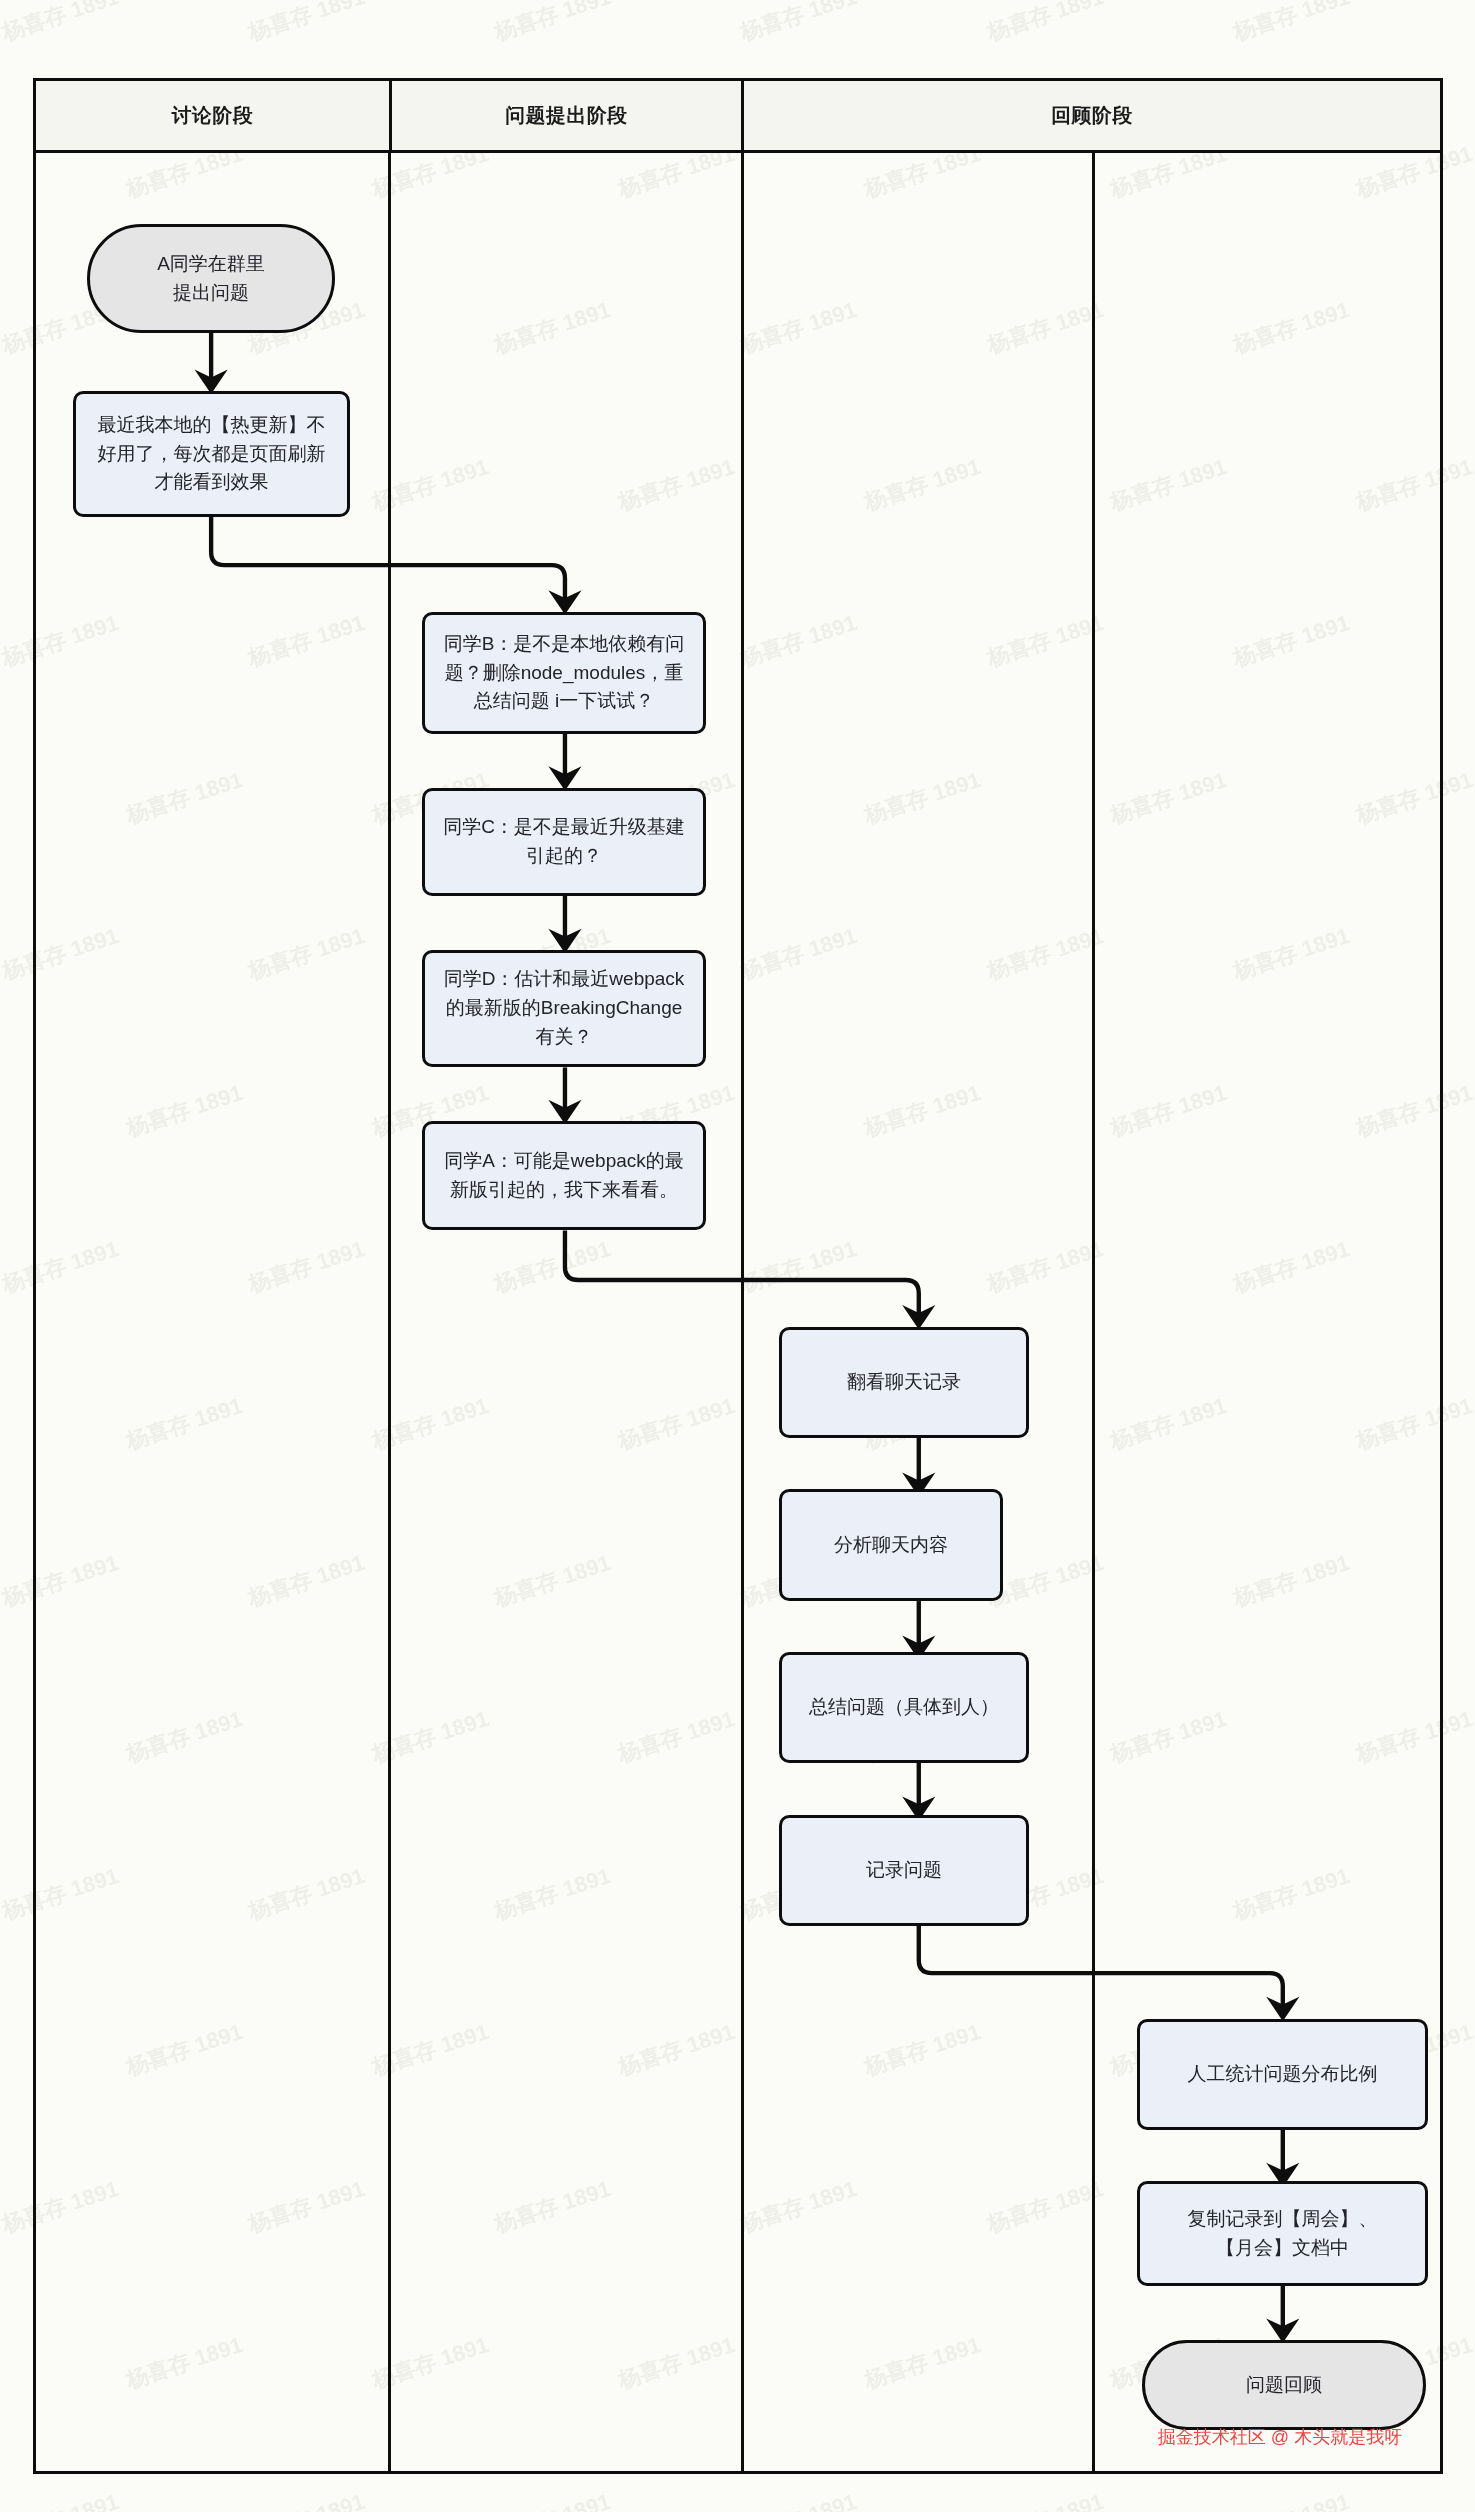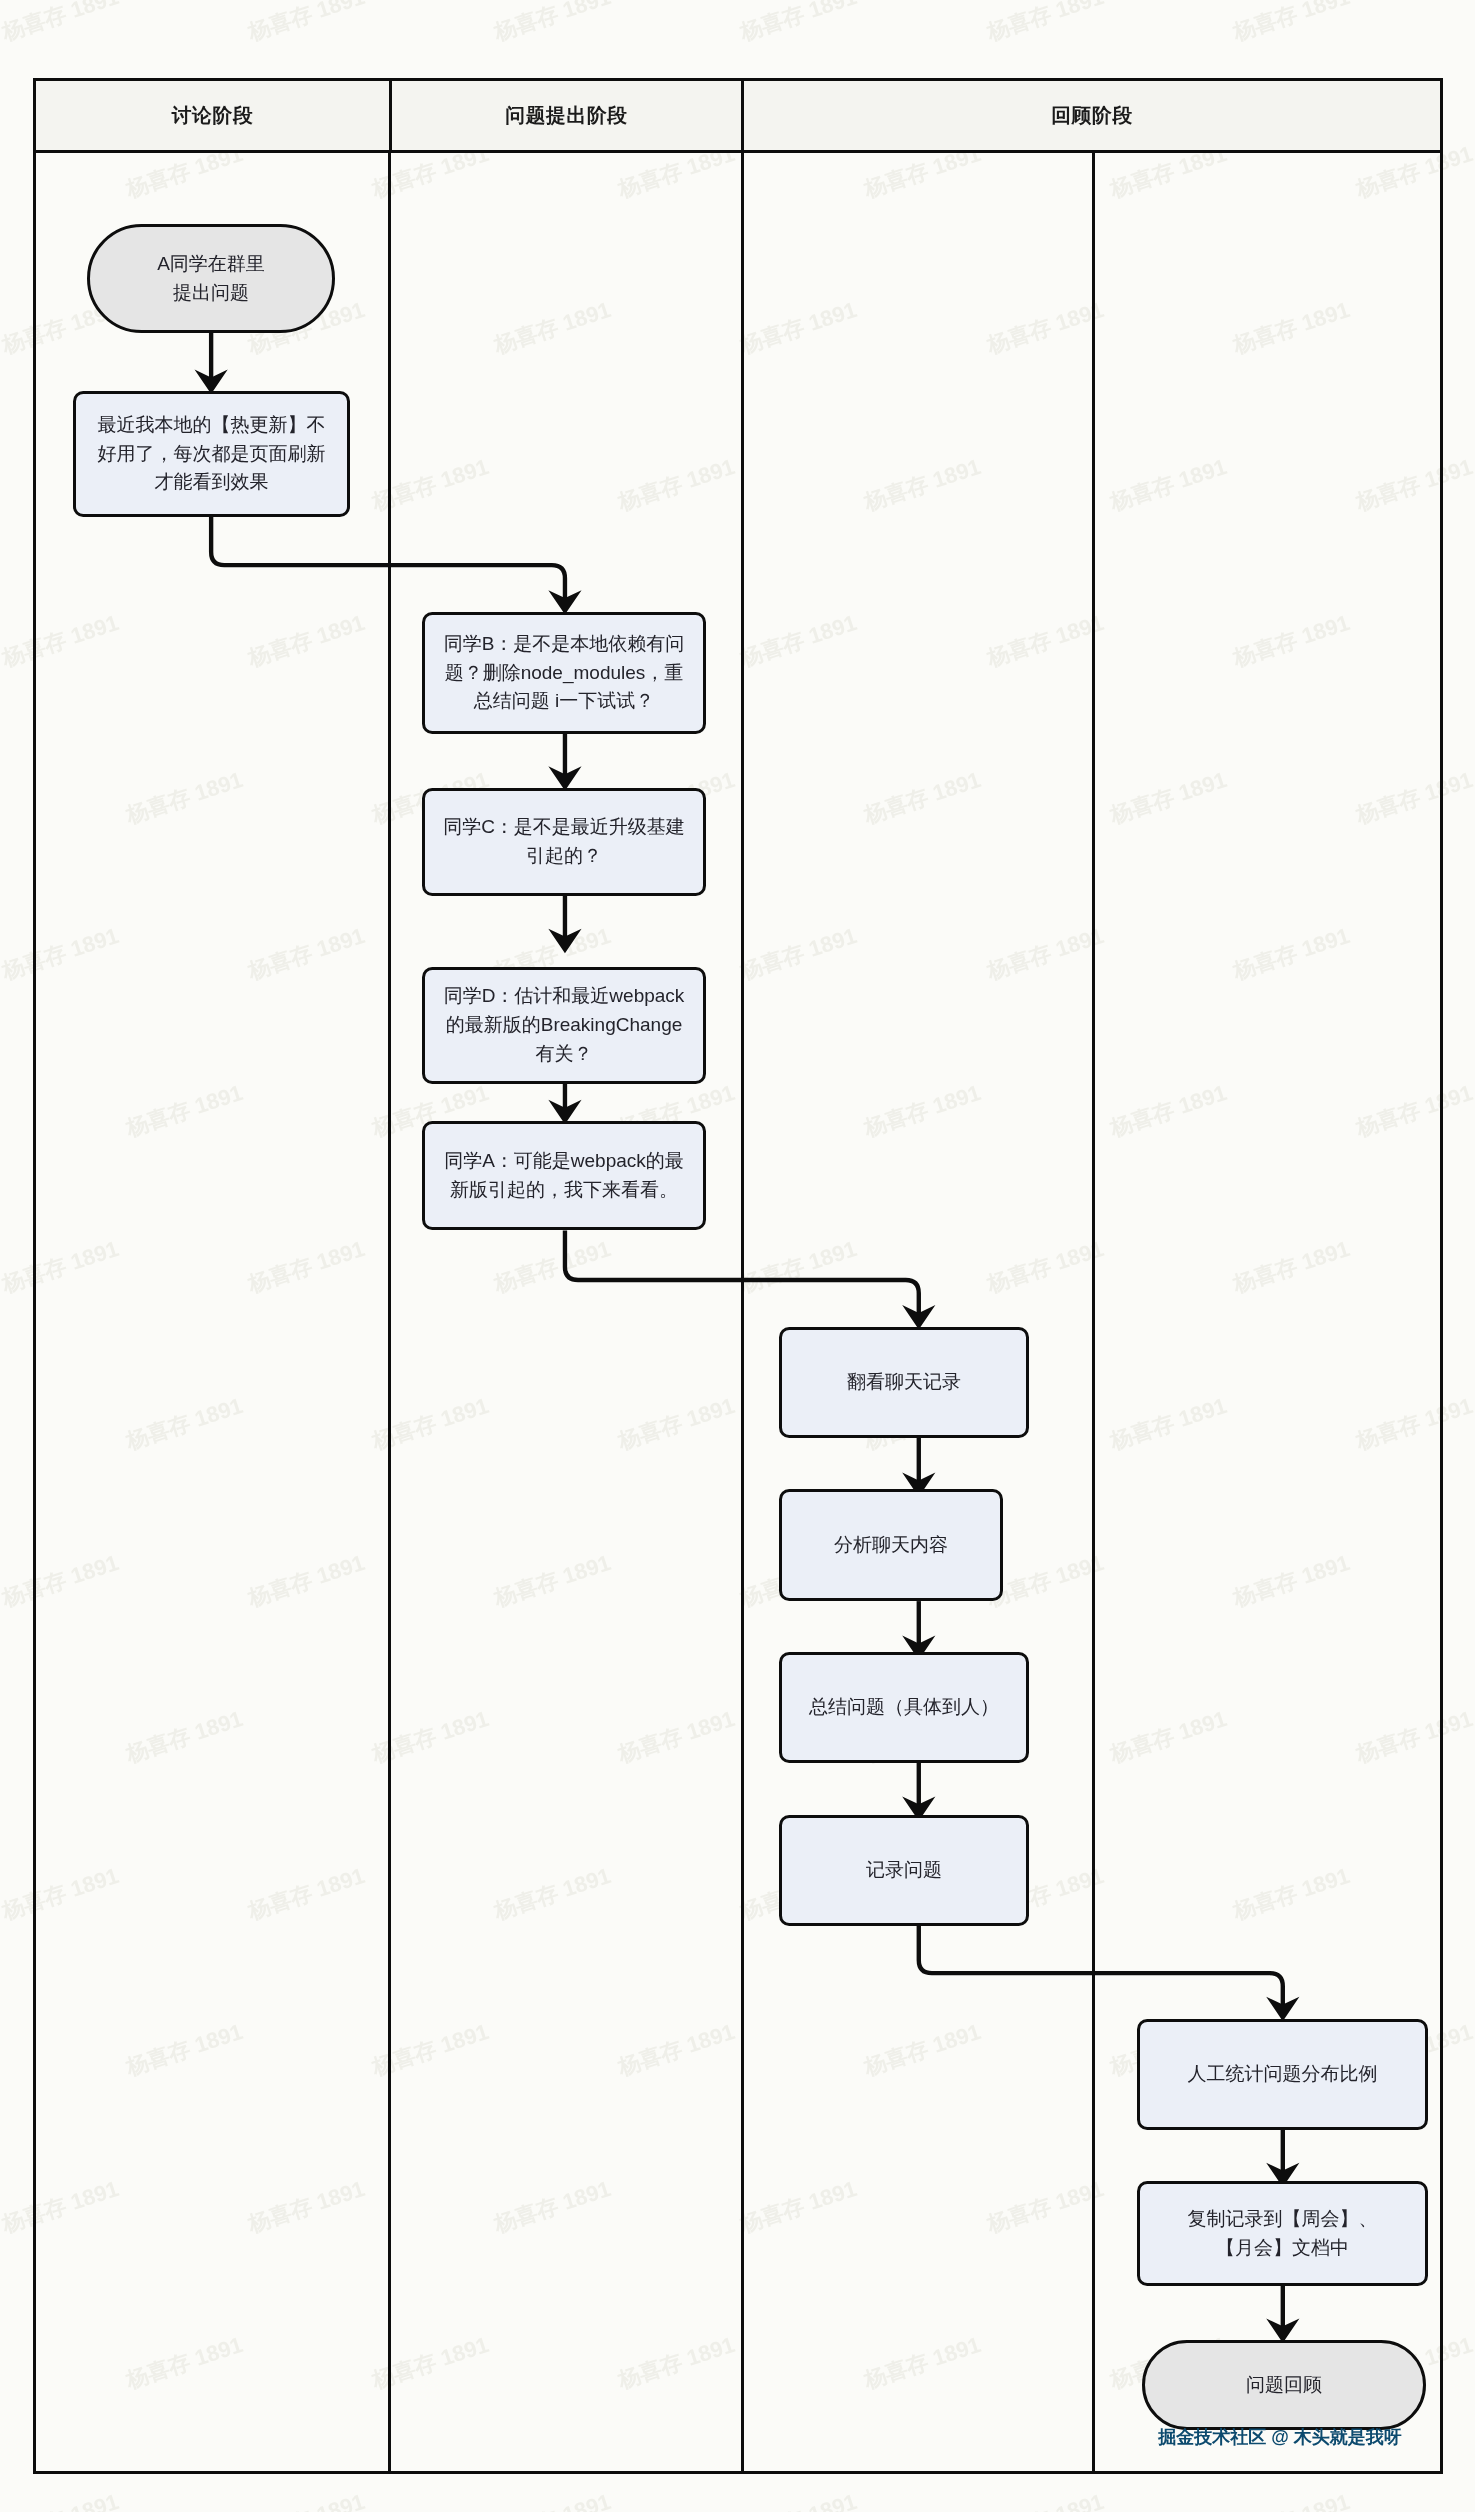--- a/index.html
+++ b/index.html
@@ -81,22 +81,22 @@
   .node span{display:block;}
 
   
   #footer-credit{
     position:absolute;
     z-index:4;
     left:1127px;top:2425px;
     width:306px;
     text-align:center;
     font-size:18px;
-    font-weight:700;
-    color:#0c4a6e;
+    font-weight:400;
+    color:#ef4444;
     white-space:nowrap;
   }
 </style>
 </head>
 <body>
 
 <div id="watermark-layer">
     <div class="wm" style="left: 0px; top: 0px;">杨喜存 1891</div>
     <div class="wm" style="left: 246px; top: 0px;">杨喜存 1891</div>
     <div class="wm" style="left: 492px; top: 0px;">杨喜存 1891</div>
@@ -283,21 +283,21 @@
   </div>
 </div>
 
 <div class="node rect" style="left:422px;top:788px;width:284px;height:108px;">
   <div>
     <span>同学C：是不是最近升级基建</span>
     <span>引起的？</span>
   </div>
 </div>
 
-<div class="node rect" style="left:422px;top:950px;width:284px;height:117px;margin-top:17px;">
+<div class="node rect" style="left:422px;top:950px;width:284px;height:117px;">
   <div>
     <span>同学D：估计和最近webpack</span>
     <span>的最新版的BreakingChange</span>
     <span>有关？</span>
   </div>
 </div>
 
 <div class="node rect" style="left:422px;top:1121px;width:284px;height:109px;">
   <div>
     <span>同学A：可能是webpack的最</span>

